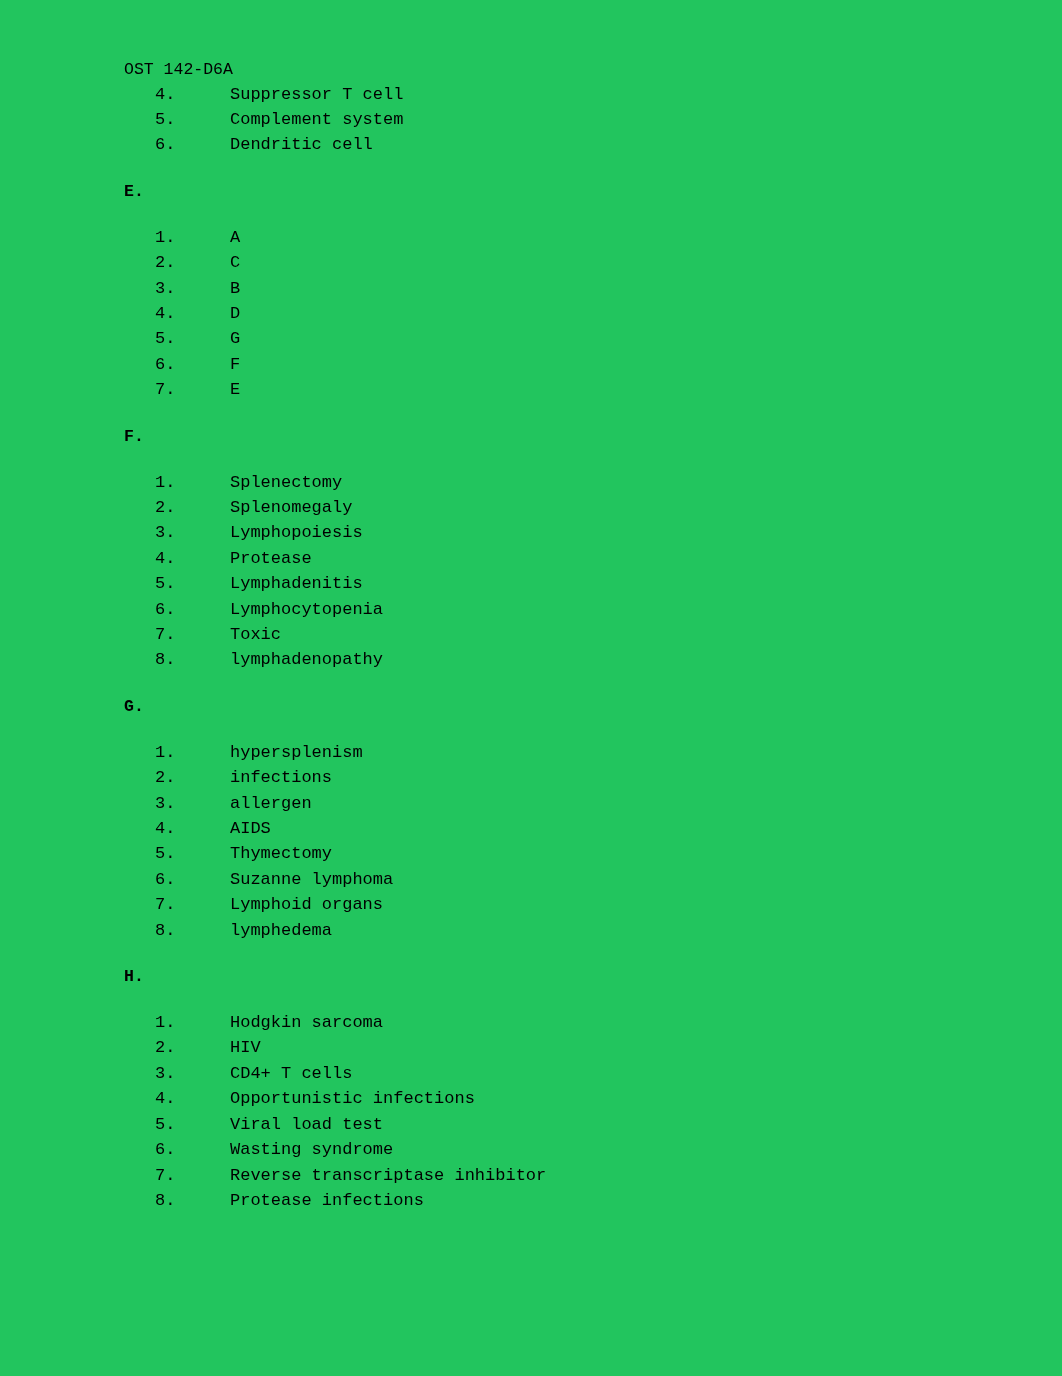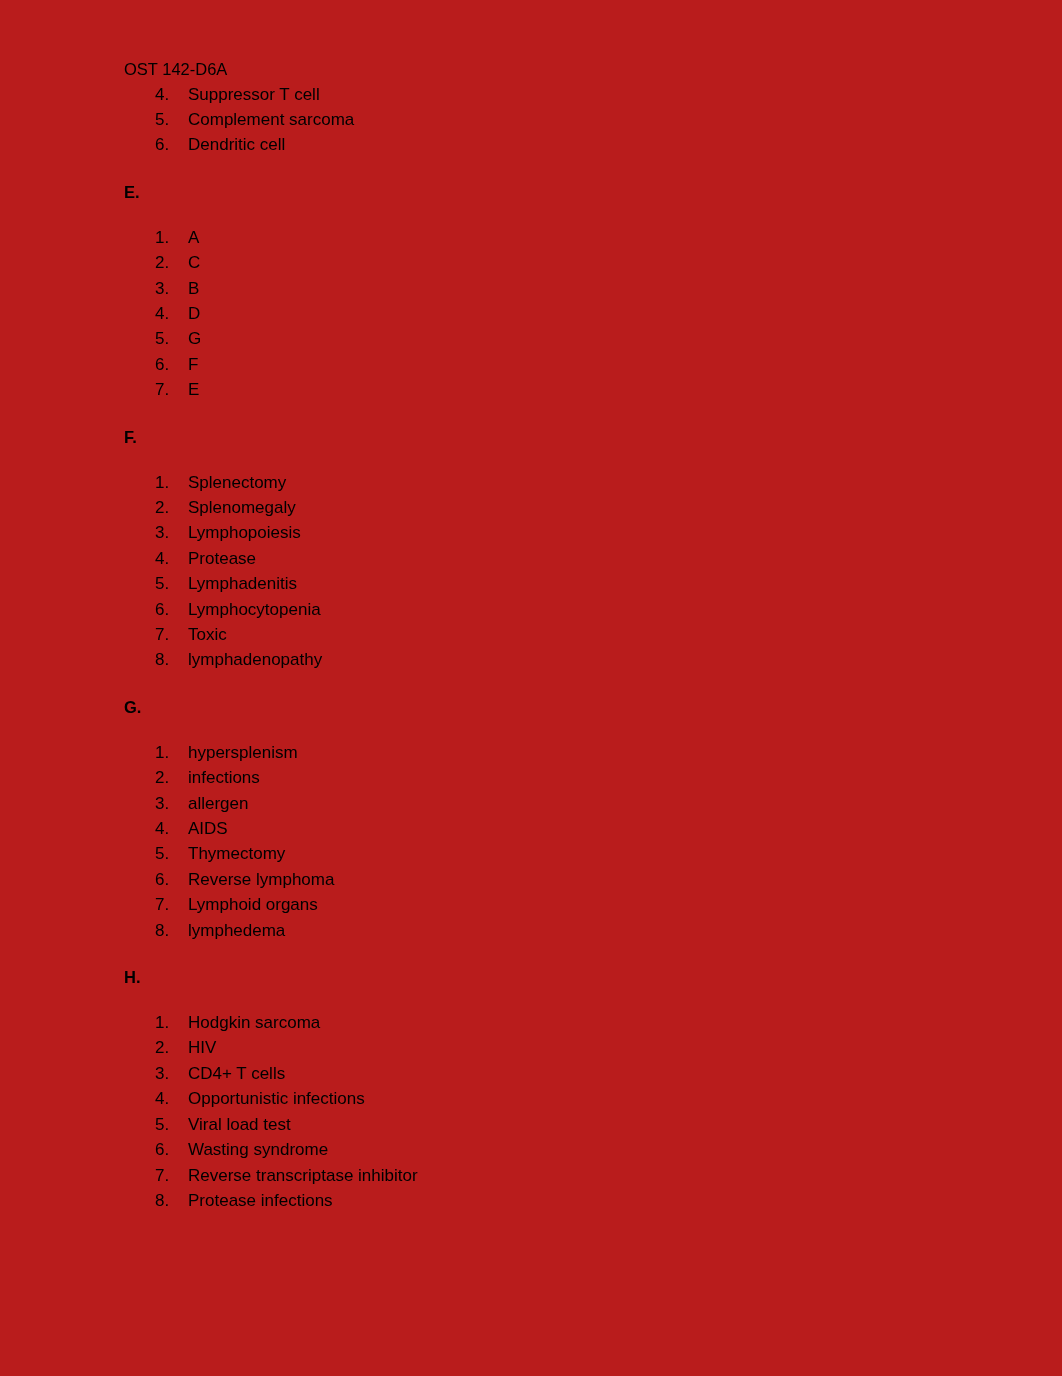--- a/index.html
+++ b/index.html
@@ -11,23 +11,24 @@
     width: 1062px;
     height: 1376px;
     font-family: "Liberation Sans", sans-serif;
     color: #000000;
     -webkit-font-smoothing: antialiased;
   }
   .page {
     position: relative;
     width: 1062px;
     height: 1376px;
-    background: #b91c1c;
+    background: #22c55e;
     box-sizing: border-box;
     padding: 58px 96px 0 124px;
+    font-family: Liberation Mono, monospace;
   }
   .doc-header {
     font-size: 16.5px;
     line-height: 23.5px;
   }
   .header-line {
     white-space: pre;
   }
   ol.num-list {
     list-style: none;
@@ -42,20 +43,21 @@
     white-space: pre;
   }
   ol.num-list li .marker {
     width: 33px;
     flex: 0 0 33px;
     text-align: left;
     margin-left: 31px;
   }
   ol.num-list li .item-text {
     flex: 0 1 auto;
+    margin-left: 42px;
   }
   .section {
     margin-top: 0;
   }
   .section-heading {
     font-size: 16.5px;
     font-weight: bold;
     line-height: 20px;
     margin-top: 24px;
     margin-bottom: 23px;
@@ -73,21 +75,21 @@
     <div class="header-line">OST 142-D6A</div>
   </div>
 
   <ol class="num-list top-list">
     <li>
       <span class="marker">4.</span>
       <span class="item-text">Suppressor T cell</span>
     </li>
     <li>
       <span class="marker">5.</span>
-      <span class="item-text">Complement sarcoma</span>
+      <span class="item-text">Complement system</span>
     </li>
     <li>
       <span class="marker">6.</span>
       <span class="item-text">Dendritic cell</span>
     </li>
   </ol>
 
   <div class="section">
     <div class="section-heading">E.</div>
     <ol class="num-list">
@@ -178,21 +180,21 @@
       <li>
         <span class="marker">4.</span>
         <span class="item-text">AIDS</span>
       </li>
       <li>
         <span class="marker">5.</span>
         <span class="item-text">Thymectomy</span>
       </li>
       <li>
         <span class="marker">6.</span>
-        <span class="item-text">Reverse lymphoma</span>
+        <span class="item-text">Suzanne lymphoma</span>
       </li>
       <li>
         <span class="marker">7.</span>
         <span class="item-text">Lymphoid organs</span>
       </li>
       <li>
         <span class="marker">8.</span>
         <span class="item-text">lymphedema</span>
       </li>
     </ol>

